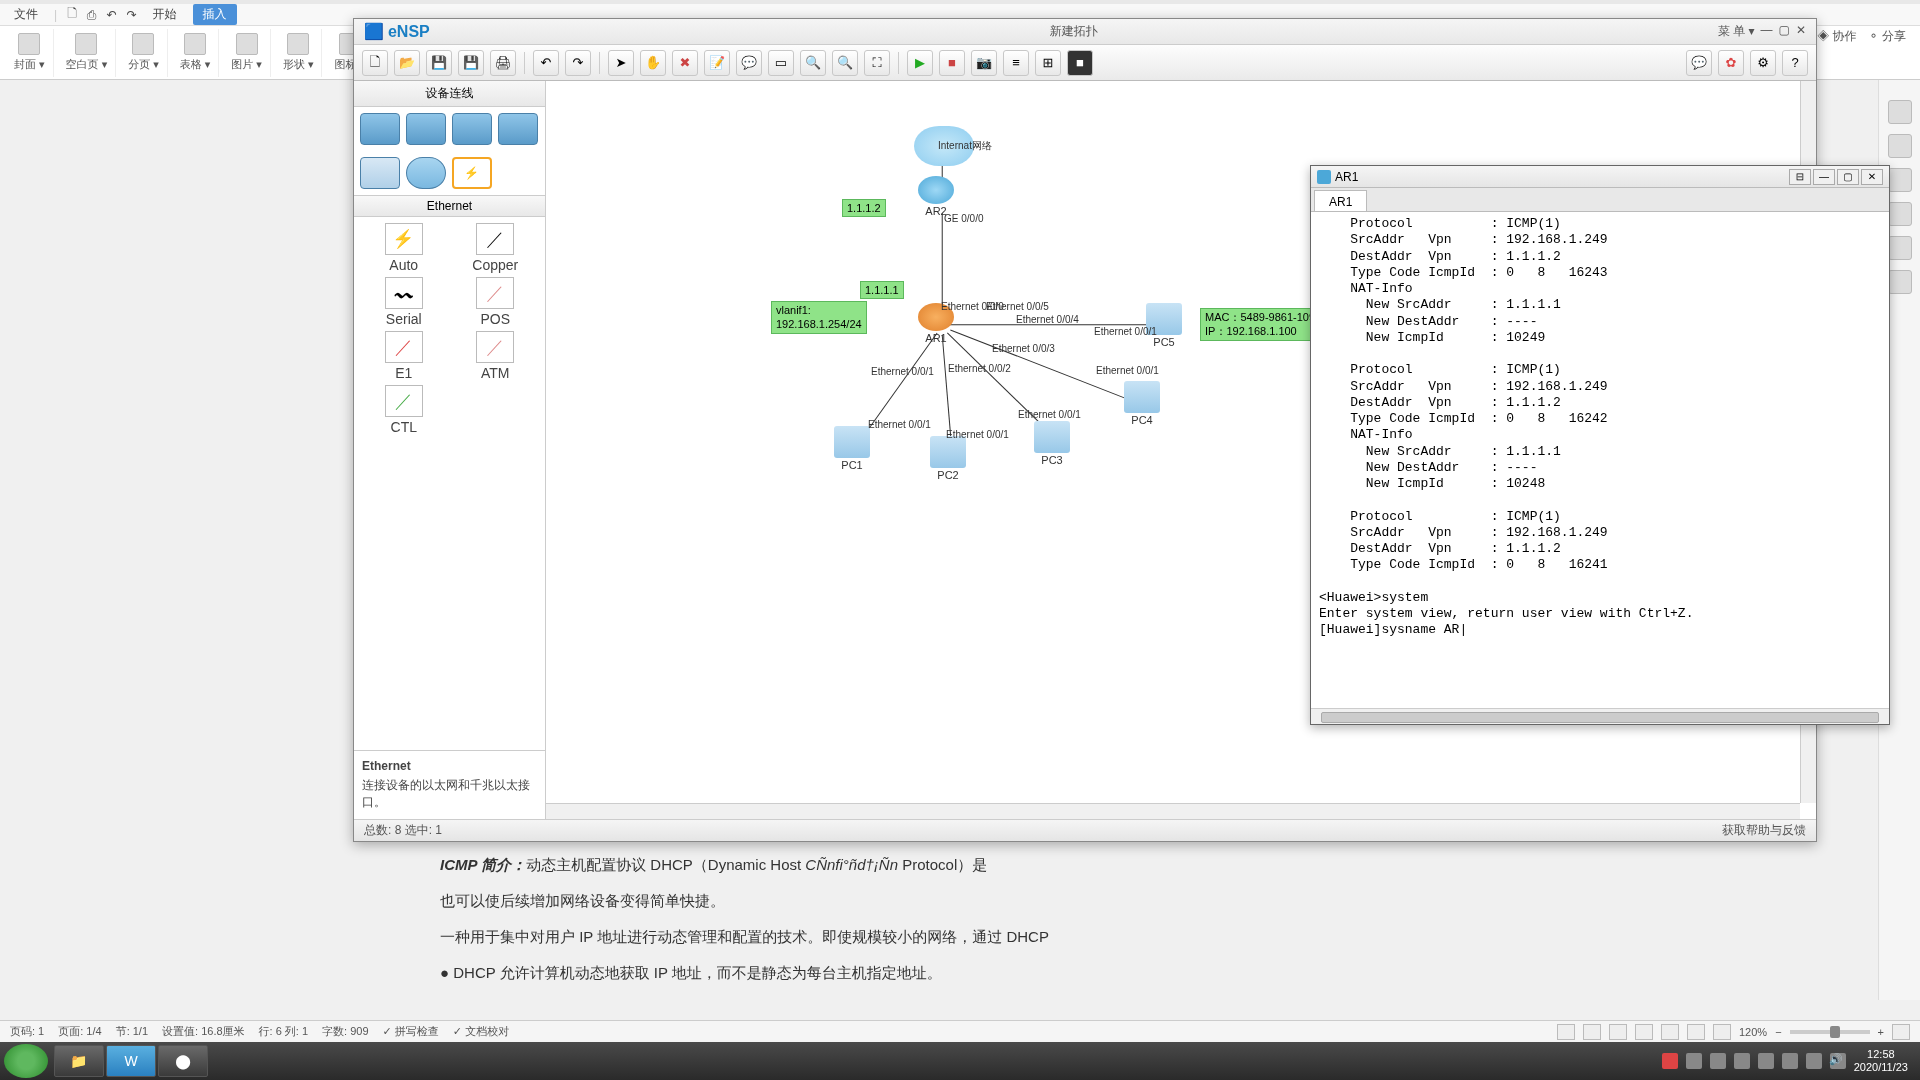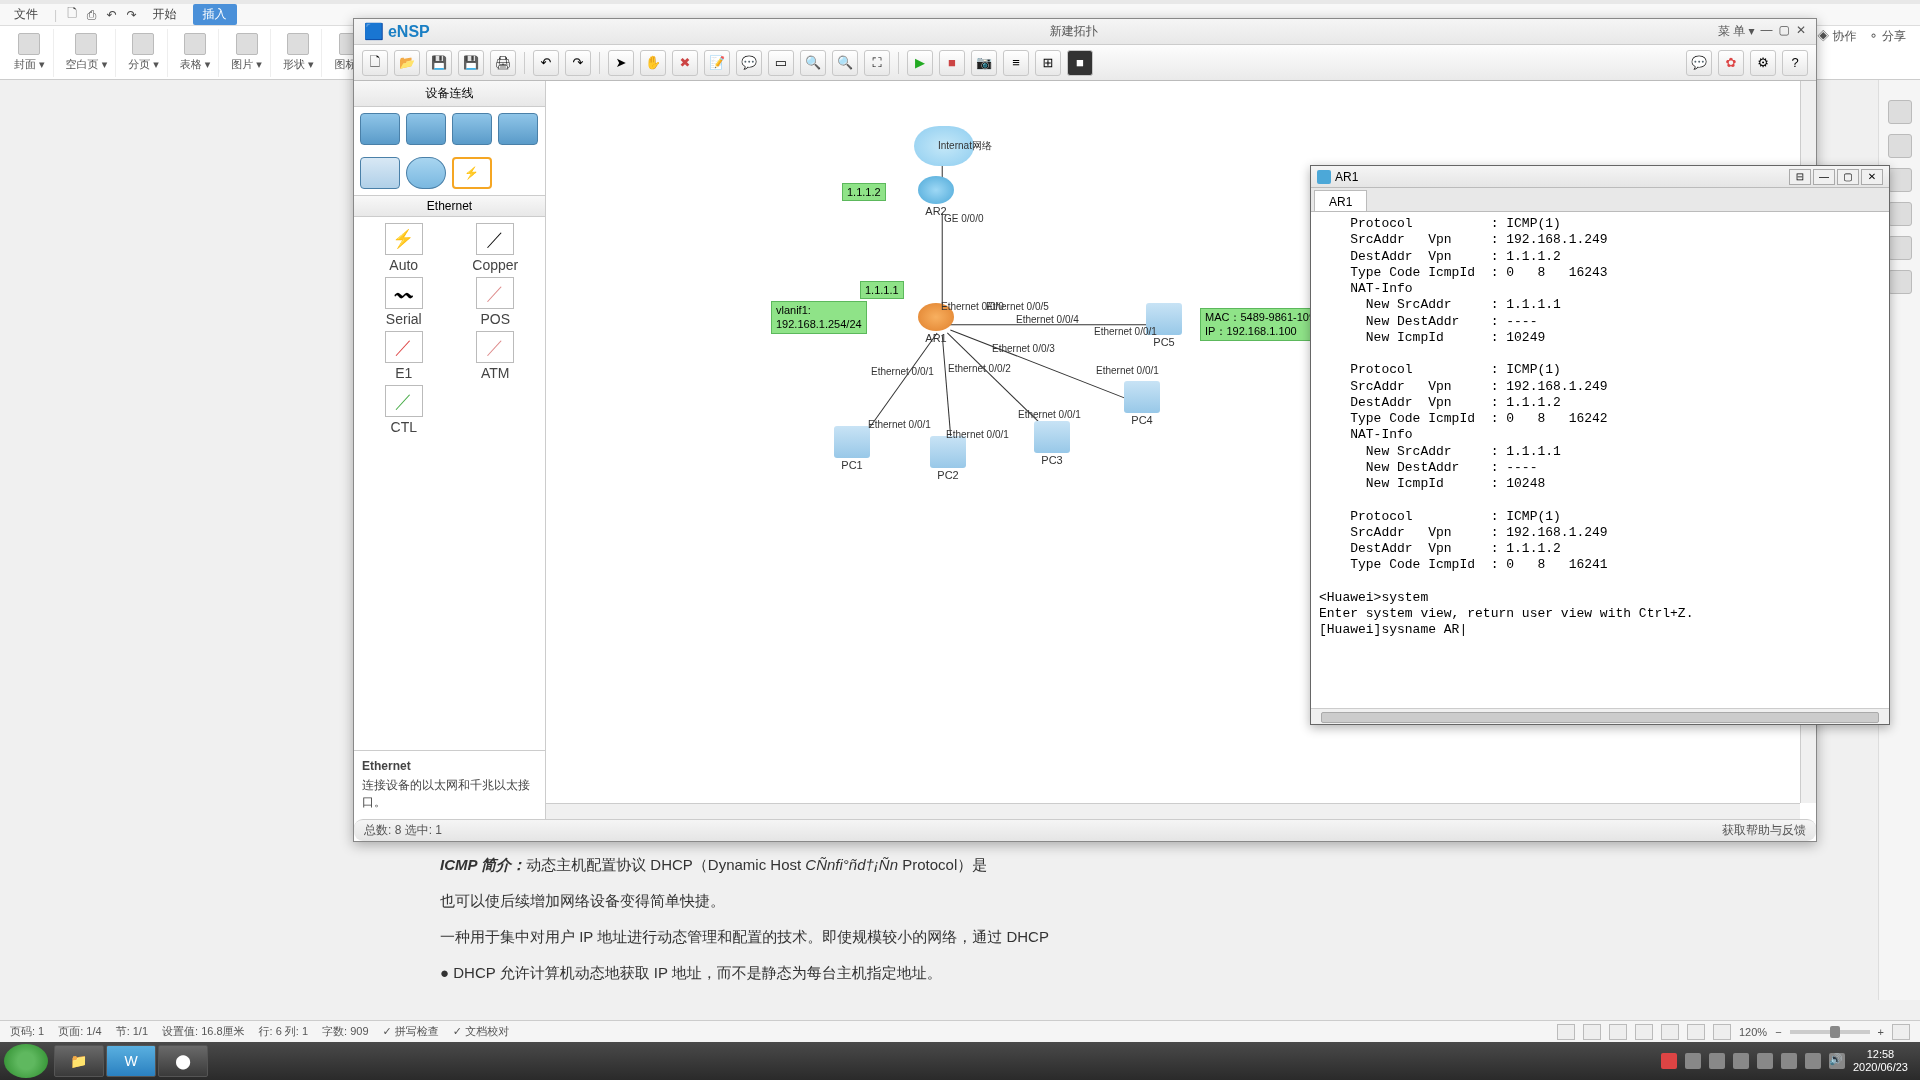--- a/index.html
+++ b/index.html
@@ -63,21 +63,21 @@
 .topo-label { position: absolute; background: #8fe388; border: 1px solid #5cb85c; padding: 1px 4px; font-size: 11px; white-space: pre; line-height: 1.3; }
 .node { position: absolute; display: flex; flex-direction: column; align-items: center; }
 .router-icon { background: radial-gradient(#f8b060,#e0802c); border-radius: 50%; width: 36px; height: 28px; }
 .router-icon.blue { background: radial-gradient(#9ed8f5,#4ca8d8); }
 .cloud-icon { width: 60px; height: 40px; background: radial-gradient(#c5e8f8,#8ecdf0); border-radius: 50%/60%; }
 .pc-icon { width: 36px; height: 32px; background: linear-gradient(#c8e3f5,#98c8e8); border-radius: 3px; }
 .node-lbl { font-size: 11px; color: #333; margin-top: 1px; }
 .iface-lbl { position: absolute; font-size: 10px; color: #333; white-space: nowrap; }
 
 
-.ensp-status { height: 22px; background: linear-gradient(#f5f5f5,#e5e5e5); border-top: 1px solid #ccc; display: flex; align-items: center; padding: 0 10px; font-size: 12px; color: #555; justify-content: space-between; border-radius: 9px; }
+.ensp-status { height: 22px; background: linear-gradient(#f5f5f5,#e5e5e5); border-top: 1px solid #ccc; display: flex; align-items: center; padding: 0 10px; font-size: 12px; color: #555; justify-content: space-between; }
 
 
 .term-window { position: absolute; left: 1310px; top: 165px; width: 580px; height: 560px; background: #fff; border: 1px solid #666; box-shadow: 0 3px 10px rgba(0,0,0,0.3); display: flex; flex-direction: column; }
 .term-title { height: 22px; background: linear-gradient(#f5f5f5,#e5e5e5); display: flex; align-items: center; padding: 0 6px; font-size: 12px; border-bottom: 1px solid #bbb; }
 .term-title-icon { width: 14px; height: 14px; background: #4ca8d8; border-radius: 2px; margin-right: 4px; }
 .term-title-btns { margin-left: auto; display: flex; gap: 2px; }
 .term-title-btn { width: 22px; height: 16px; border: 1px solid #aaa; background: #f0f0f0; font-size: 10px; display:flex; align-items:center; justify-content:center; }
 .term-tabs { height: 24px; display: flex; border-bottom: 1px solid #bbb; background: #e8e8e8; }
 .term-tab { padding: 4px 14px; background: #fff; border: 1px solid #bbb; border-bottom: none; font-size: 12px; margin-top: 2px; margin-left: 3px; }
 .term-body { flex: 1; background: #fff; padding: 4px 8px; font-family: "Courier New", monospace; font-size: 13px; color: #000; white-space: pre; overflow: hidden; line-height: 1.25; }
@@ -287,21 +287,21 @@
       <div class="node" style="left:368px; top:45px;">
         <div class="cloud-icon"></div>
       </div>
       <div class="iface-lbl" style="left:392px; top:58px;">Internat网络</div>
 
       <div class="node" style="left:372px; top:95px;">
         <div class="router-icon blue"></div>
         <div class="node-lbl">AR2</div>
       </div>
       <div class="iface-lbl" style="left:398px; top:132px;">GE 0/0/0</div>
-      <div class="topo-label" style="left:296px; top:102px;">1.1.1.2</div>
+      <div class="topo-label" style="left:296px; top:118px;">1.1.1.2</div>
 
       <div class="node" style="left:372px; top:222px;">
         <div class="router-icon"></div>
         <div class="node-lbl">AR1</div>
       </div>
       <div class="topo-label" style="left:314px; top:200px;">1.1.1.1</div>
       <div class="topo-label" style="left:225px; top:220px;">vlanif1:
 192.168.1.254/24</div>
       <div class="iface-lbl" style="left:395px; top:220px;">Ethernet 0/0/0</div>
       <div class="iface-lbl" style="left:440px; top:220px;">Ethernet 0/0/5</div>
@@ -440,16 +440,16 @@
     <div class="tray-icon" style="background:#d44"></div>
     <div class="tray-icon"></div>
     <div class="tray-icon"></div>
     <div class="tray-icon"></div>
     <div class="tray-icon"></div>
     <div class="tray-icon"></div>
     <div class="tray-icon"></div>
     <div class="tray-icon">🔊</div>
     <div class="clock">
       <div>12:58</div>
-      <div>2020/06/23</div>
+      <div>2020/11/23</div>
     </div>
   </div>
 </div>
 
 </body></html>

